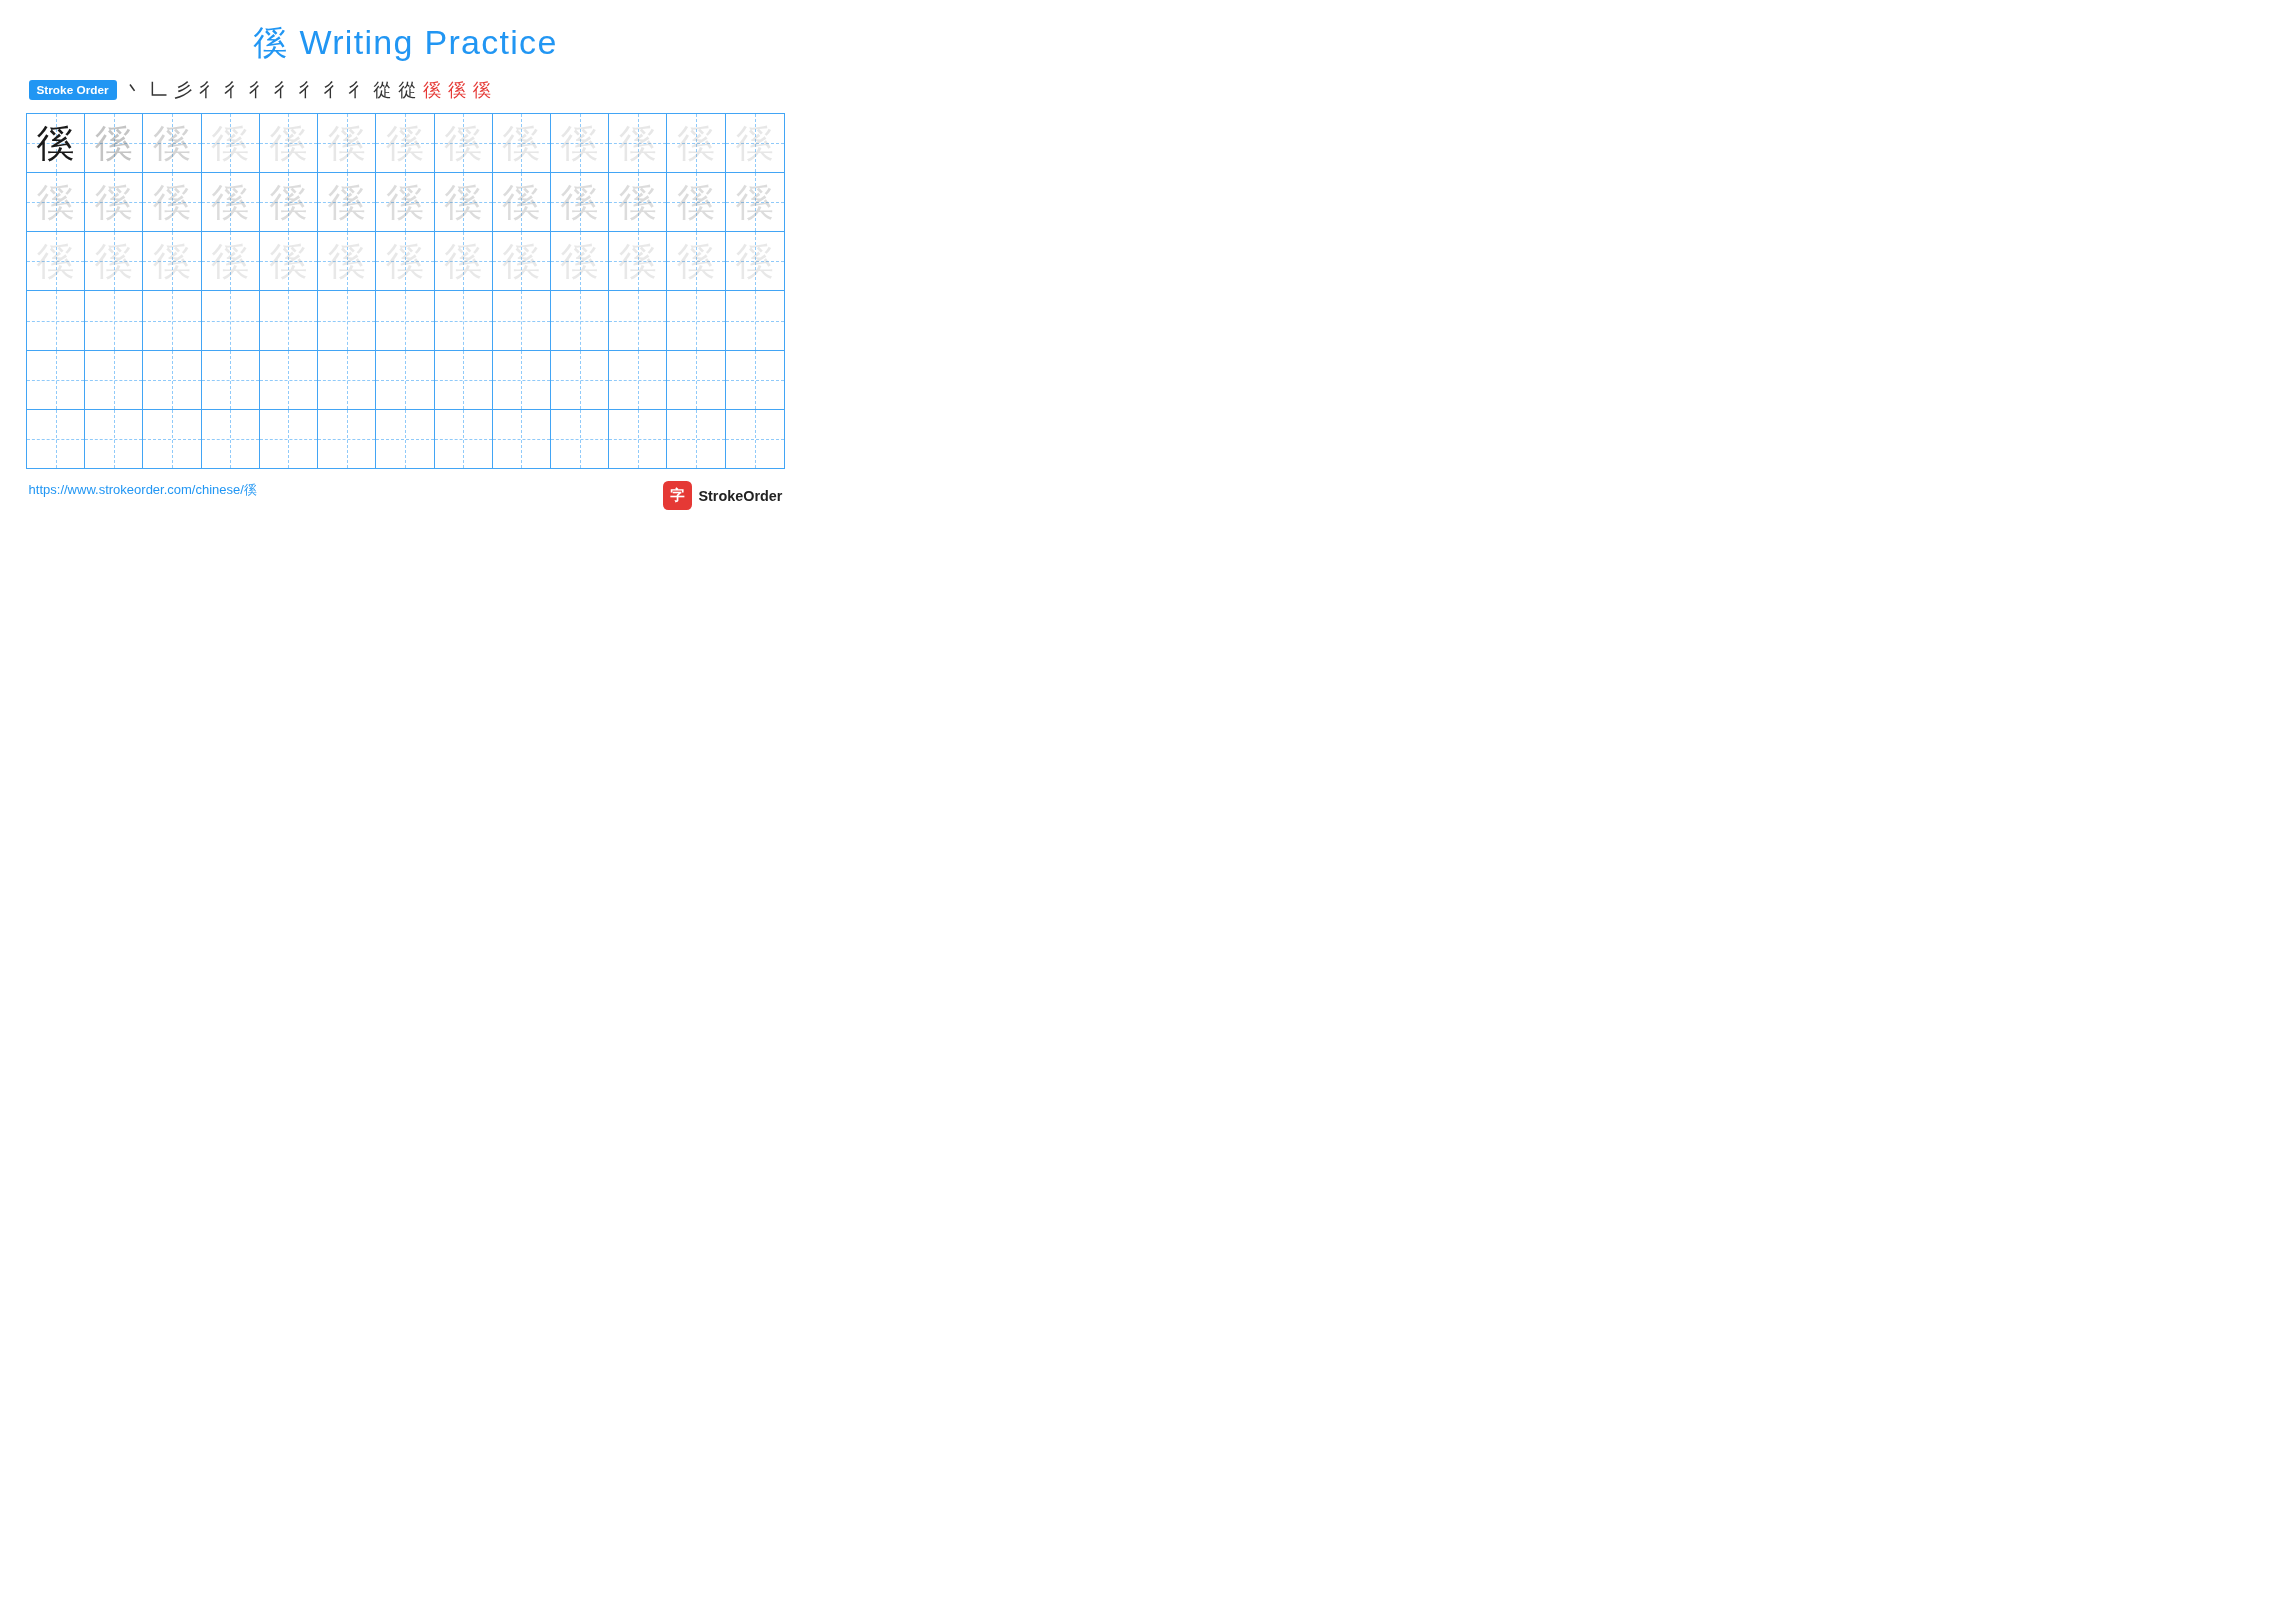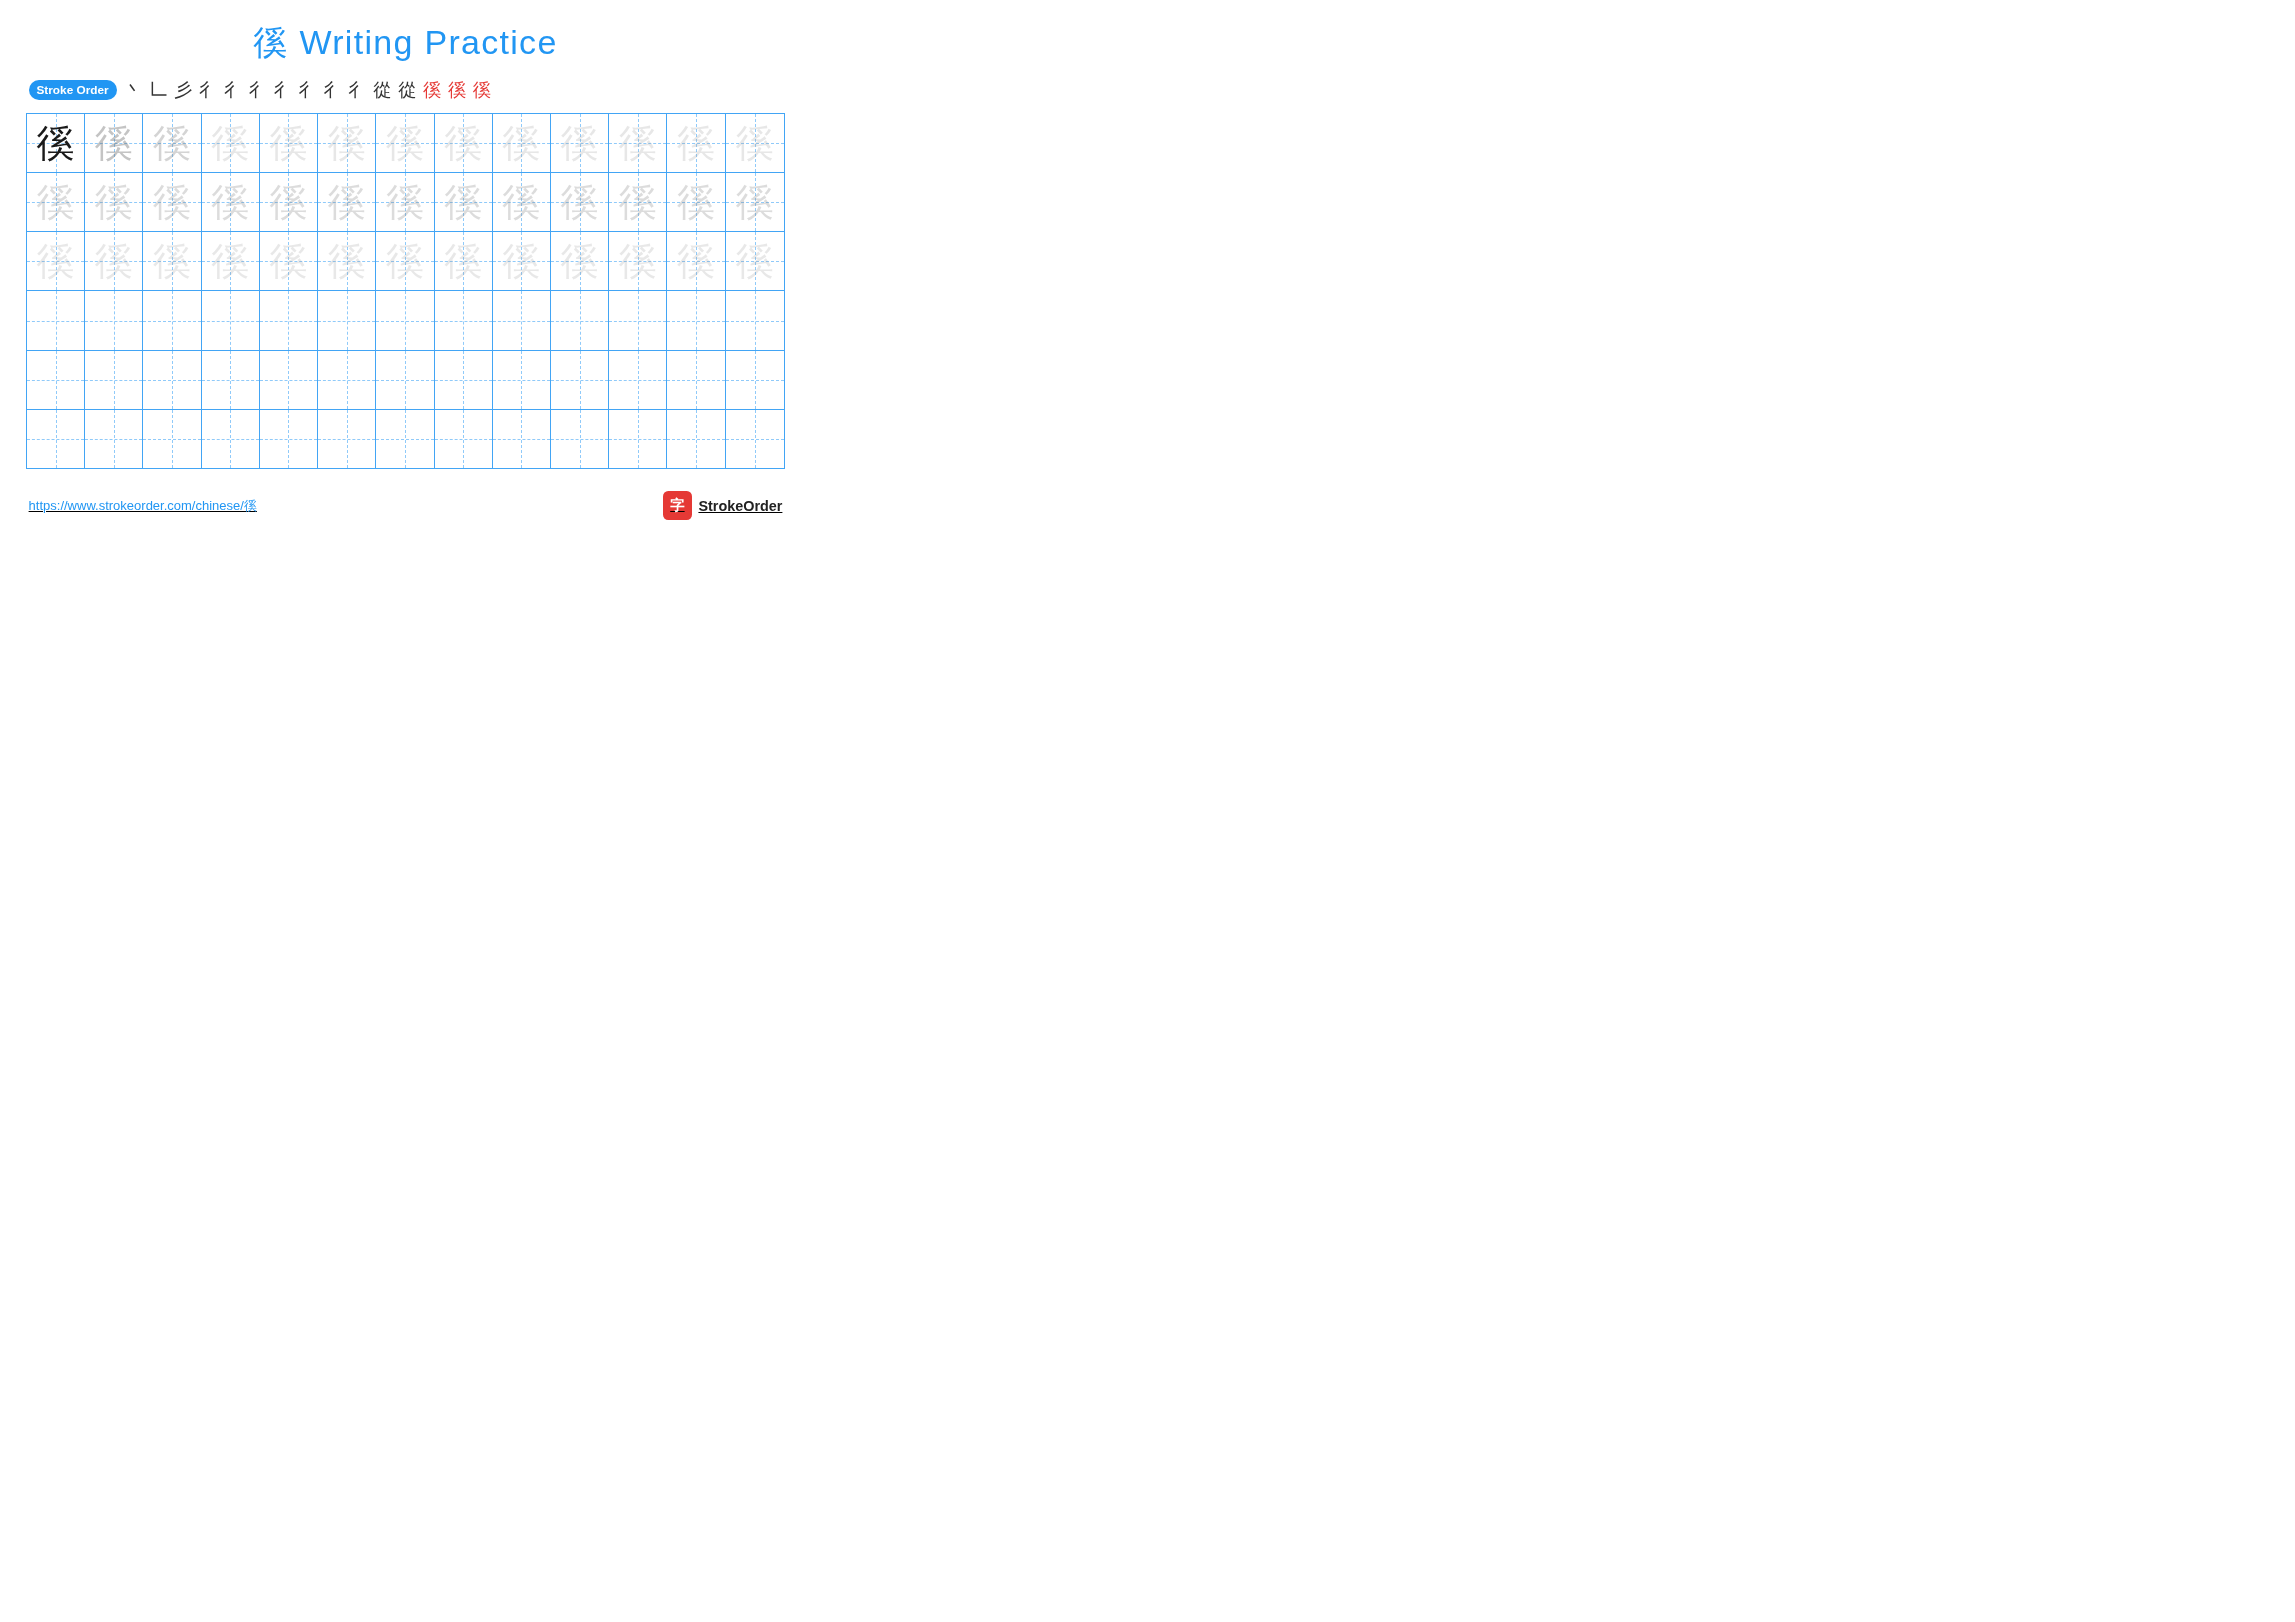--- a/index.html
+++ b/index.html
@@ -29,21 +29,21 @@
       margin-bottom: 10.5px;
       padding-left: 2.6px;
     }
 
     .stroke-order-badge {
       background: #2196F3;
       color: white;
       font-size: 11.8px;
       font-weight: bold;
       padding: 3.3px 7.9px;
-      border-radius: 10px;
+      border-radius: 3px;
       white-space: nowrap;
     }
 
     .stroke-sequence {
       display: flex;
       align-items: center;
       gap: 1.3px;
       flex-wrap: nowrap;
     }
 
@@ -118,24 +118,22 @@
     }
 
     .cell-char.solid {
       color: #1a1a1a;
     }
 
     
     .footer {
       display: flex;
       justify-content: space-between;
-      align-items: center;
-      margin-top: 22px;
+      margin-top: 12px;
       padding: 0 2.6px;
-      text-decoration: underline;
     }
 
     .footer-url {
       color: #2196F3;
       font-size: 13px;
       text-decoration: none;
     }
 
     .footer-brand {
       display: flex;

